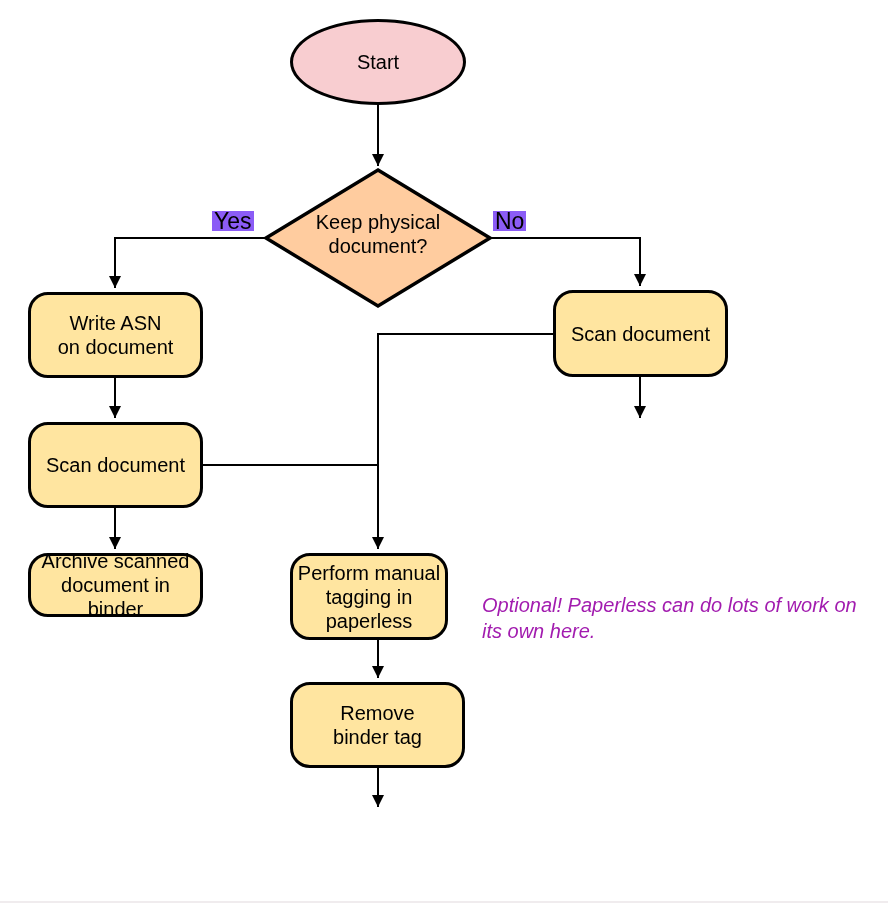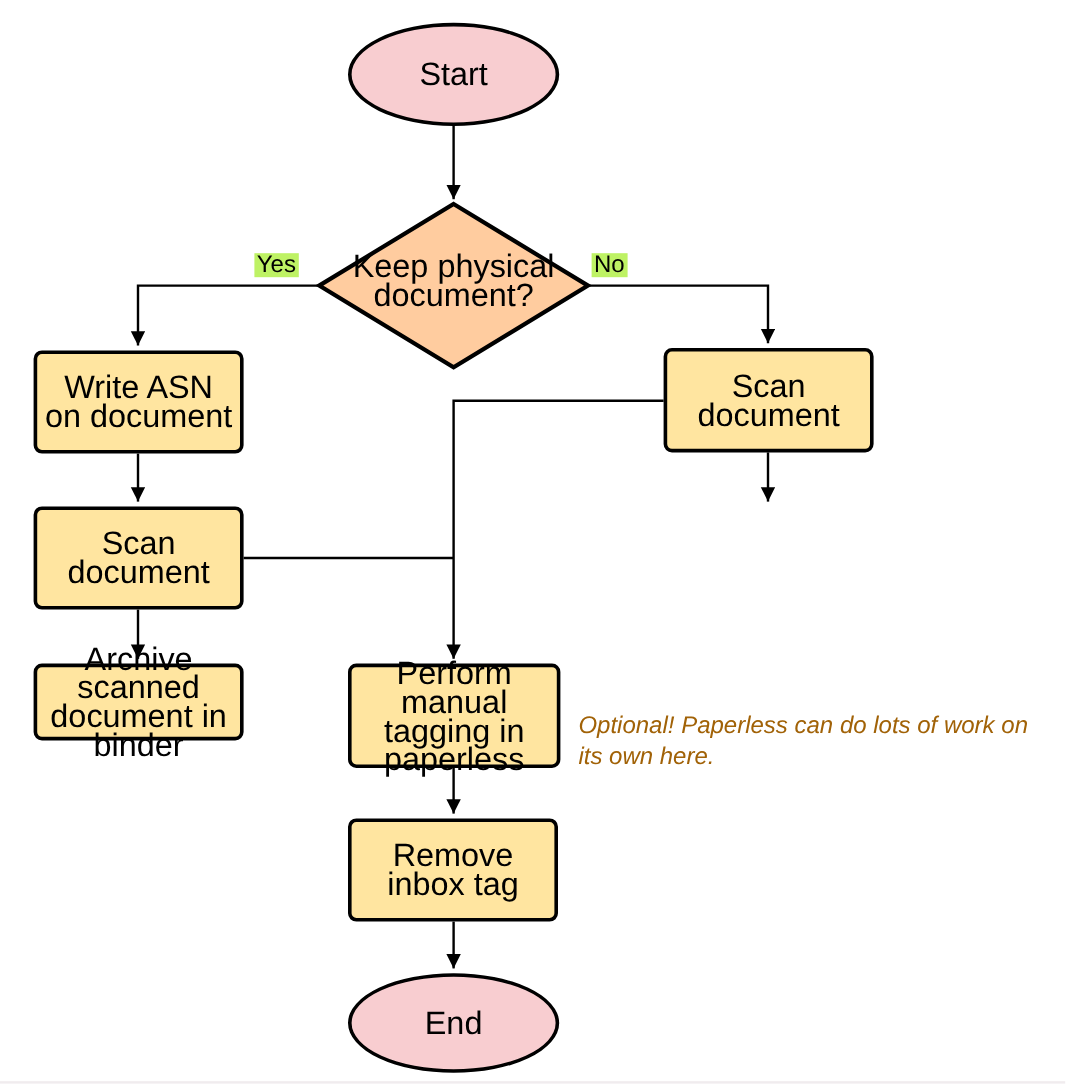--- a/index.html
+++ b/index.html
@@ -37,52 +37,52 @@
     stroke:var(--stroke);
     stroke-width:3.5;
     stroke-linejoin:miter;
   }
   .node{
     position:absolute;
     display:flex;
     align-items:center;
     justify-content:center;
     text-align:center;
-    font-size:27px;
+    font-size:20px;
     line-height:24px;
     white-space:pre-line;
   }
   .process{
     background:var(--process-fill);
     border:3px solid var(--stroke);
-    border-radius:7px;
+    border-radius:20px;
     align-items:center;
   }
   .terminator{
     background:var(--terminator-fill);
     border:3px solid var(--stroke);
     border-radius:50%;
   }
   .decision-label{
     background:transparent;
   }
   .edge-label{
     position:absolute;
-    font-size:20px;
+    font-size:23px;
     line-height:20px;
-    background:#bef264;
+    background:#8b5cf6;
     padding:0 2px;
   }
   .note{
     position:absolute;
     font-size:20px;
     line-height:26px;
     font-style:italic;
     white-space:pre-line;
-    color:#a16207;
+    color:#a21caf;
   }
   .bottom-divider{
     position:absolute;
     left:0;
     top:901px;
     width:888px;
     height:2px;
     background:var(--divider);
   }
 </style>
@@ -138,33 +138,30 @@
     <span>Scan document</span>
   </div>
 
 
   <div class="node process" style="left:28px;top:553px;width:175px;height:64px">
     <span>Archive scanned
 document in
 binder</span>
   </div>
 
-  <div class="node process" style="left:290px;top:553px;width:177px;height:87px">
+  <div class="node process" style="left:290px;top:553px;width:158px;height:87px">
     <span>Perform manual
 tagging in
 paperless</span>
   </div>
 
   <div class="note" style="left:482px;top:592px">Optional! Paperless can do lots of work on
 its own here.</div>
 
   <div class="node process" style="left:290px;top:682px;width:175px;height:86px">
     <span>Remove
-inbox tag</span>
+binder tag</span>
   </div>
 
-  <div class="node terminator" style="left:290px;top:811px;width:176px;height:83px">
-    <span>End</span>
-  </div>
 
   <div class="bottom-divider"></div>
 
 </div>
 
 </body></html>

